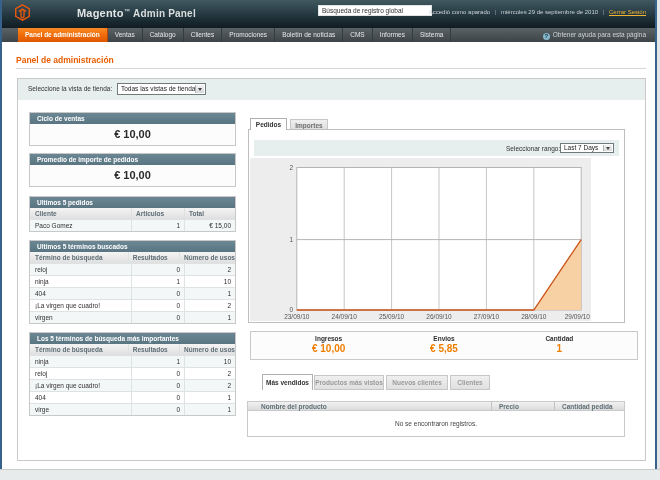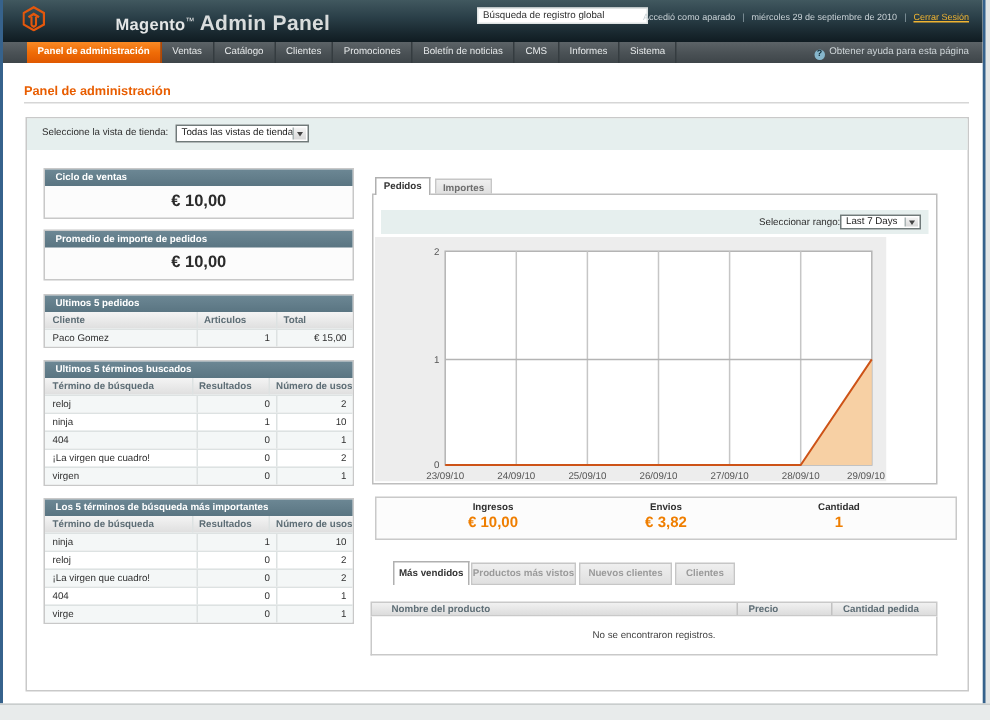--- a/index.html
+++ b/index.html
@@ -11,21 +11,21 @@
 #edgeL { left:0; top:0; width:2px; height:469px; background:#36628c; }
 #edgeR { left:655px; top:0; width:2px; height:469px; background:#36628c; }
 #page  { left:2px; top:0; width:653px; height:469px; background:#fff; }
 #footstrip { left:0; top:469px; width:660px; height:11px; background:#e8ebeb; border-top:1px solid #c9cdcd; }
 
 
 #hdr { left:2px; top:0; width:653px; height:28px;
   background:linear-gradient(180deg,#41585f 0%,#2b4049 40%,#18272e 80%,#101c22 100%); }
 #logotxt { left:33px; top:7px; color:#ebebeb; font-size:11px; letter-spacing:0.2px; }
 #logotxt b { color:#e4e6e6;padding-left:44px; }
-#logotxt .ap { font-size:14px; font-weight:bold; color:#d9dcdc; }
+#logotxt .ap { font-size:10px; font-weight:bold; color:#d9dcdc; }
 #search { left:318px; top:5px; width:114px; height:11px; background:#fff; border:1px solid #dfe3e3;
   font-size:6.5px; color:#2f2f2f; line-height:9px; padding-left:3px; }
 #hdrright { top:9px; right:14px; font-size:6px; color:#c9d2d6; }
 #hdrright .sep { color:#8fa0a8; margin:0 3px; }
 #hdrright a { color:#f0b432; text-decoration:underline; }
 
 
 #nav { left:2px; top:28px; width:653px; height:14px;
   background:linear-gradient(180deg,#5c6367 0%,#4b5256 50%,#3e4549 100%); white-space:nowrap; padding-left:16px; }
 #nav .it { display:inline-block; height:14px; line-height:14px; padding:0 7px;
@@ -240,21 +240,21 @@
   </g>
 </svg>
 
 <div class="abs" id="totals">
   <div class="tc">
       <div class="tl">Ingresos</div>
       <div class="tv">€ 10,00</div>
     </div>
   <div class="tc">
       <div class="tl">Envios</div>
-      <div class="tv">€ 3,82</div>
+      <div class="tv">€ 5,85</div>
     </div>
   <div class="tc">
       <div class="tl">Cantidad</div>
       <div class="tv">1</div>
     </div>
 </div>
 
 <div class="tab on" style="left:262px;top:374px;width:51px;height:16px;line-height:15px">Más vendidos</div>
 <div class="tab off" style="left:314px;top:375px;width:70px;height:15px;line-height:14px">Productos más vistos</div>
 <div class="tab off" style="left:386px;top:375px;width:62px;height:15px;line-height:14px">Nuevos clientes</div>

